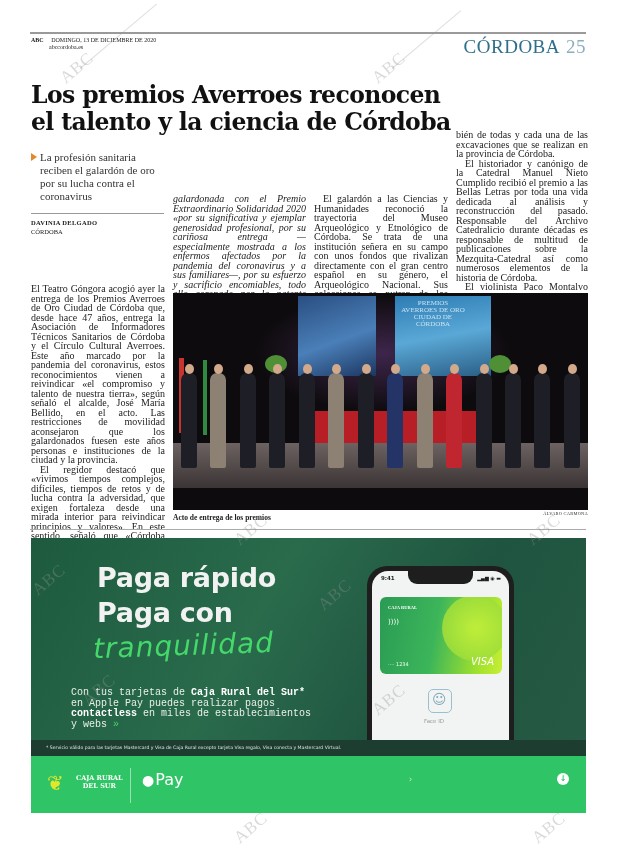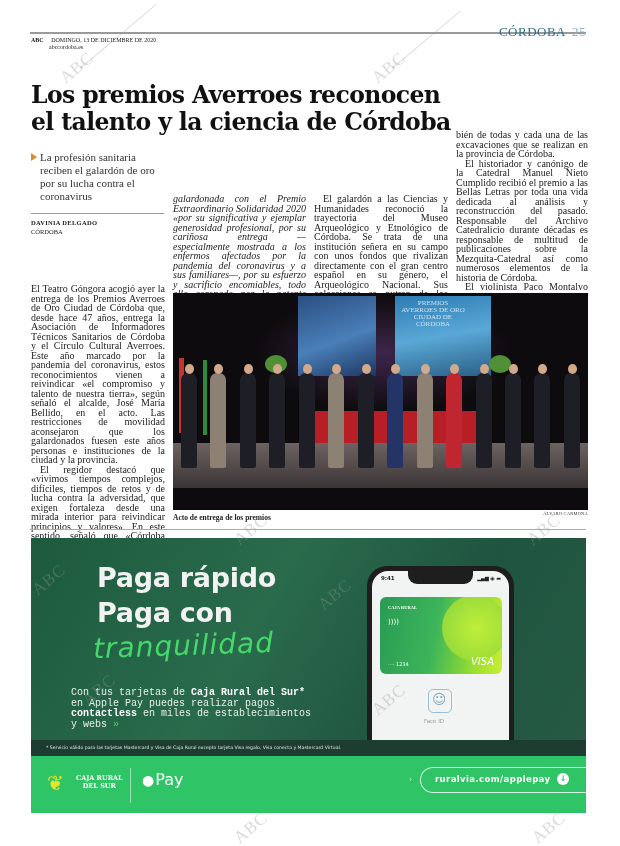--- a/index.html
+++ b/index.html
@@ -3,21 +3,21 @@
 <meta charset="utf-8">
 <style>
   * { box-sizing: border-box; margin: 0; padding: 0; }
   html, body { width: 620px; height: 846px; background: #ffffff; overflow: hidden; }
   body { position: relative; font-family: "DejaVu Serif", serif; color: #1a1a1a; }
 
   .top-rule { position: absolute; left: 30px; top: 32px; width: 556px; height: 2px; background: #9a9a9a; }
   .hdr-left { position: absolute; left: 31px; top: 37px; font-family: "Liberation Serif", serif; font-size: 6px; line-height: 7px; color: #222; }
   .hdr-left .abc { font-weight: bold; margin-right: 6px; }
   .hdr-left .site { position: absolute; left: 18px; top: 7px; white-space: nowrap; }
-  .hdr-right { position: absolute; right: 34px; top: 24px; font-family: "Liberation Serif", serif; font-size: 13px; color: #2e6f8a; letter-spacing: 0.5px; }
+  .hdr-right { position: absolute; right: 34px; top: 36px; font-family: "Liberation Serif", serif; font-size: 19px; color: #2e6f8a; letter-spacing: 0.5px; }
   .hdr-right .pg { color: #8ab0bf; margin-left: 6px; }
 
   .headline { position: absolute; left: 31px; top: 82px; width: 420px; font-family: "DejaVu Serif", serif; font-weight: bold; font-size: 23.5px; line-height: 27px; letter-spacing: -0.6px; color: #111; }
 
   .col { position: absolute; font-family: "Liberation Serif", serif; font-size: 10px; line-height: 9.5px; text-align: justify; color: #222; hyphens: auto; margin-top: 44px; }
   .col p { text-indent: 9px; }
   .col p.noind { text-indent: 0; }
 
   .subhead { position: absolute; left: 31px; top: 151px; width: 135px; font-family: "Liberation Serif", serif; font-size: 11px; line-height: 13px; color: #333; padding-left: 9px; }
   .subhead .tri { position: absolute; left: 0; top: 2px; width: 0; height: 0; border-left: 6px solid #e08a2a; border-top: 4px solid transparent; border-bottom: 4px solid transparent; }
@@ -193,21 +193,20 @@
 
   <div class="footer">
     <div class="logo-mark">❦</div>
     <div class="logo-text">
       <div>CAJA RURAL</div>
       <div>DEL SUR</div>
     </div>
     <div class="divider"></div>
     <div class="pay"><span class="apple">●</span><span>Pay</span></div>
     <div class="chev">›</div>
-    <div class="url-pill">ruralvia.com/applepay</div>
     <div class="dl">↓</div>
   </div>
 </div>
 
 <div class="wm" style="left:58px; top:58px;">ABC</div>
 <div class="wm-line" style="left:80px; top:68px; width:100px;"></div>
 <div class="wm" style="left:370px; top:58px;">ABC</div>
 <div class="wm-line" style="left:392px; top:68px; width:90px;"></div>
 <div class="wm" style="left:232px; top:520px;">ABC</div>
 <div class="wm" style="left:525px; top:520px;">ABC</div>

